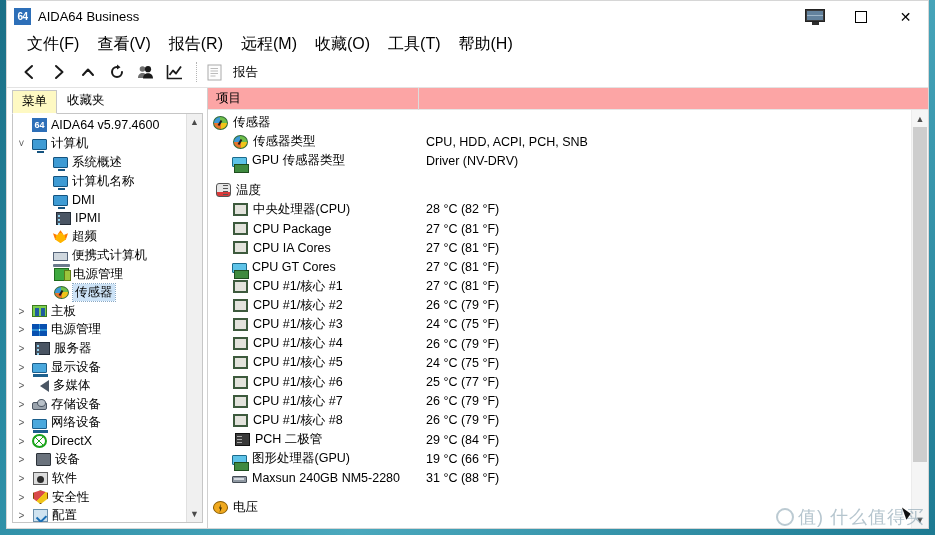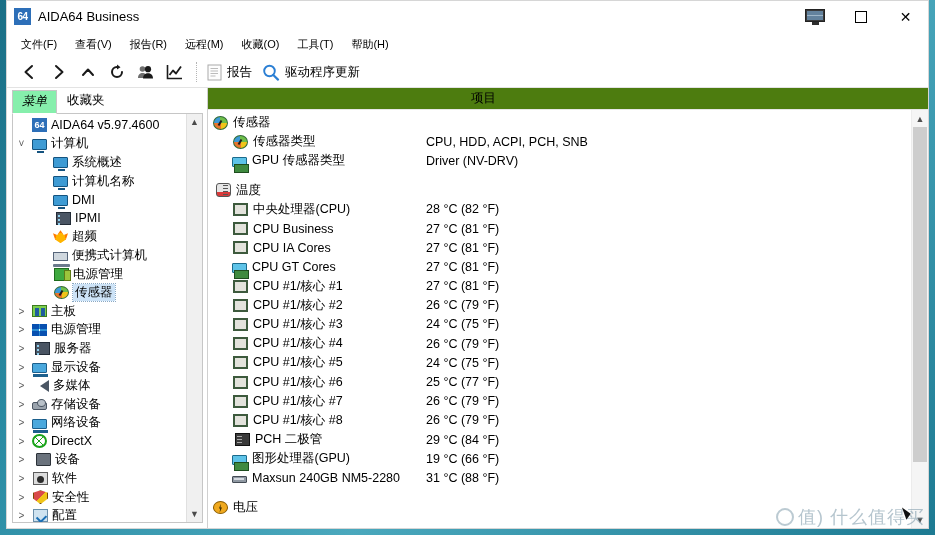--- a/index.html
+++ b/index.html
@@ -60,23 +60,23 @@
     background-blend-mode: multiply;
   }
   .restore-mon .stand {
     position:absolute; left:7px; top:13px; width:7px; height:3px; background:#2d2d2d;
   }
   .sq-box { width: 12px; height: 12px; border: 1.3px solid #000; }
   
   #menubar {
     height: 25px; min-height: 25px;
     display: flex; align-items: center;
-    padding-left: 5px;
+    padding-left: 11px;
     background: #ffffff;
-    font-size: 11px; color: #000;
+    font-size: 16px; color: #000;
   }
   .menu-item { padding: 3px 9px; cursor: default; }
   
   #toolbar {
     height: 31px; min-height: 31px;
     display: flex; align-items: center;
     padding-left: 8px;
     border-bottom: 1px solid #e3e3e3;
     background: #ffffff;
   }
@@ -86,38 +86,38 @@
     color: #1a1a1a;
   }
   .tool-sep {
     width: 0; height: 20px;
     border-left: 1px dotted #b5b5b5;
     margin: 0 7px;
   }
   .tool-text {
     display: flex; align-items: center; height: 26px;
     padding: 0 7px 0 3px; font-size: 12.5px; color:#000;
-    gap: 5px;
+    gap: 11px;
   }
   
   #body { flex: 1; display: flex; min-height: 0; background:#fff; }
   
   #leftpane {
     width: 200px; min-width: 200px;
     display: flex; flex-direction: column;
     padding: 3px 4px 5px 5px;
   }
   #tabs { display: flex; height: 22px; align-items: flex-end; }
   .tab {
     font-size: 12.5px; padding: 2px 9px 3px 9px; color:#000;
     border: 1px solid transparent;
   }
   .tab.active {
-    background:#86efac; border:1px solid #c6c6c6; border-bottom:1px solid #fff;
-    position:relative; top:1px;font-style:italic;
+    background:#fef9c3; border:1px solid #c6c6c6; border-bottom:1px solid #fff;
+    position:relative; top:1px;
   }
   #treebox {
     flex: 1; min-height: 0;
     border: 1px solid #c6c6c6;
     background: #fff;
     display: flex; overflow: hidden;
   }
   #tree {
     flex: 1; min-width: 0; overflow: hidden;
     padding: 2px 0 0 2px;
@@ -192,22 +192,21 @@
     flex: 1; min-width: 0;
     border-left: 1px solid #d0d0d0;
     display: flex; flex-direction: column;
     background: #fff;
   }
   #colhead {
     height: 22px; min-height: 22px;
     display: flex; align-items: center;
     font-size: 12.5px; color:#000;
     border-bottom: 1px solid #e6e6e6;
-    background:#4d7c0f;
-    flex-direction:column;
+    background:#fca5a5;
   }
   .colh { padding-left: 8px; height:22px; display:flex; align-items:center; }
   .colh + .colh { border-left: 1px solid #dcdcdc; }
   #col-item { width: 210px; }
   #col-value { width: 370px; }
   #col-blank { flex: 1; }
   #gridwrap { flex:1; display:flex; min-height:0; }
   #grid { flex:1; min-width:0; overflow:hidden; padding-top:3px; font-size:12.5px; }
   .grow { display:flex; height:19.2px; align-items:center; white-space:nowrap; }
   .grow .gname { display:flex; align-items:center; gap:5px; width:210px; padding-left:8px; }
@@ -337,27 +336,20 @@
         <rect x="1" y="1" width="13" height="15" fill="#fdfdfd" stroke="#aaa"></rect>
         <g stroke="#bbb" stroke-width="1">
           <line x1="3.5" y1="4.5" x2="11" y2="4.5"></line>
             <line x1="3.5" y1="7" x2="11" y2="7"></line>
           <line x1="3.5" y1="9.5" x2="11" y2="9.5"></line>
             <line x1="3.5" y1="12" x2="8.5" y2="12"></line>
         </g>
       </svg>
       <span>报告</span>
     </div>
-    <div class="tool-text">
-      <svg width="18" height="17" viewBox="0 0 18 17">
-        <circle cx="7.5" cy="7" r="5.3" fill="none" stroke="#2b7fd4" stroke-width="1.9"></circle>
-        <line x1="11.3" y1="11" x2="16" y2="15.6" stroke="#2b7fd4" stroke-width="2.2" stroke-linecap="round"></line>
-      </svg>
-      <span>驱动程序更新</span>
-    </div>
   </div>
 
   <div id="body">
 
     <div id="leftpane">
       <div id="tabs">
           <div class="tab active">菜单</div>
           <div class="tab">收藏夹</div>
         </div>
       <div id="treebox">
@@ -525,21 +517,21 @@
             <div class="grow">
               <span class="gname" style="padding-left:24px">
                 <span class="gicon ic-chip"></span>
                 <span>中央处理器(CPU)</span>
               </span>
               <span class="gval">28 °C  (82 °F)</span>
             </div>
             <div class="grow">
               <span class="gname" style="padding-left:24px">
                 <span class="gicon ic-chip"></span>
-                <span>CPU Business</span>
+                <span>CPU Package</span>
               </span>
               <span class="gval">27 °C  (81 °F)</span>
             </div>
             <div class="grow">
               <span class="gname" style="padding-left:24px">
                 <span class="gicon ic-chip"></span>
                 <span>CPU IA Cores</span>
               </span>
               <span class="gval">27 °C  (81 °F)</span>
             </div>

